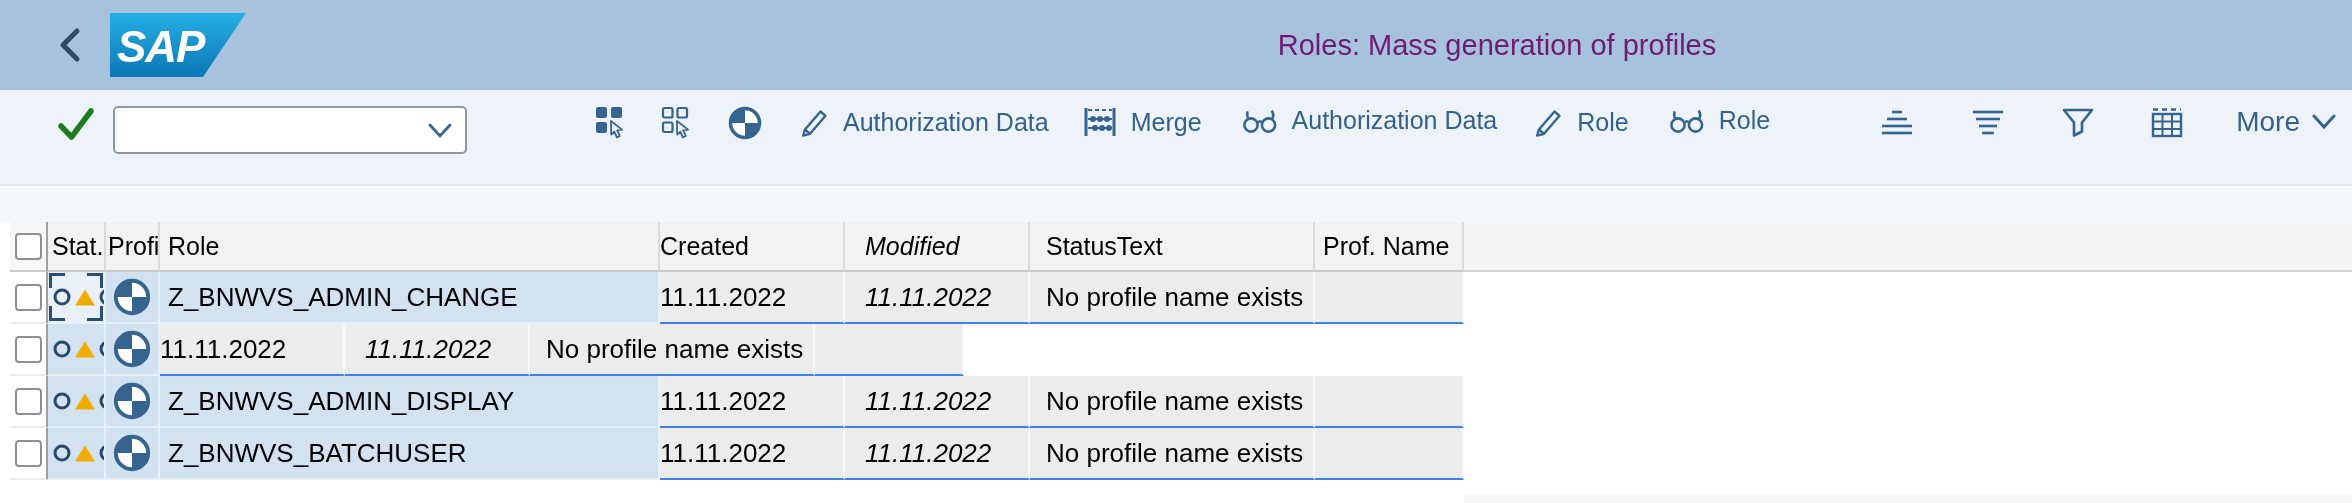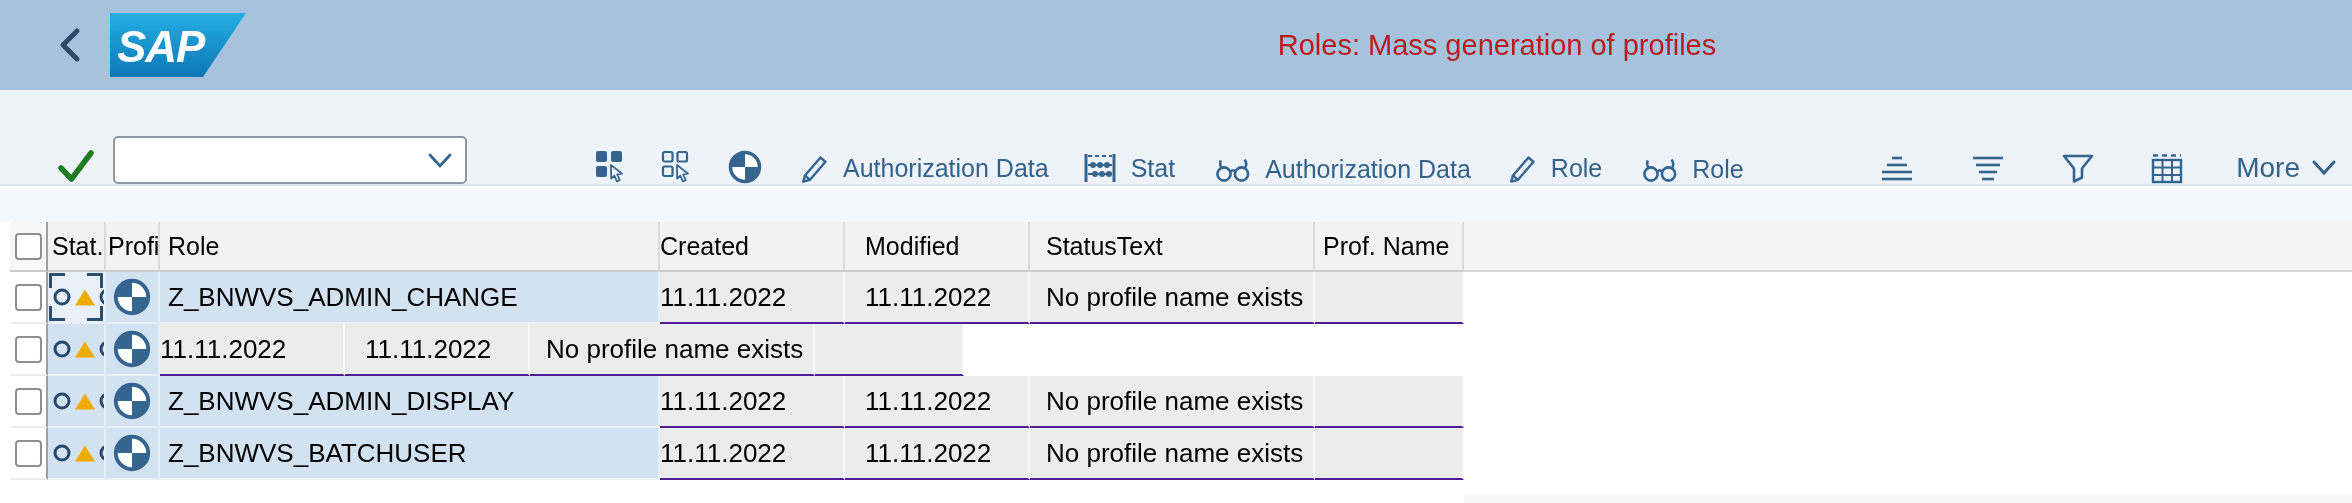--- a/index.html
+++ b/index.html
@@ -6,25 +6,25 @@
   html,body { width: 2352px; height: 503px; overflow: hidden; }
   body { font-family: "Liberation Sans", sans-serif; background: #ffffff; position: relative; }
 
   .app { position: absolute; inset: 0; width: 2352px; height: 416px; }
 
   
   .header { position: absolute; left:0; top:0; width:2352px; height:90px; background:#a7c2dc; }
   .back-btn { position:absolute; left:52px; top:23px; width:36px; height:44px; cursor:pointer; }
   .sap-logo { position:absolute; left:110px; top:13px; width:136px; height:64px; }
   .page-title { position:absolute; left:1497px; top:50%; transform:translate(-50%,-50%);
-                font-size:29px; color:#b91c1c; white-space:nowrap; }
+                font-size:29px; color:#701a75; white-space:nowrap; }
 
   
   .toolbar { position:absolute; left:0; top:90px; width:2352px; height:96px; background:#edf3f9;
-             border-bottom:2px solid #dfe7ee; display:flex; align-items:flex-end; padding:8px 16px 0 57px; }
+             border-bottom:2px solid #dfe7ee; display:flex; align-items:flex-start; padding:16px 16px 0 57px; }
   .combo { margin-left:18px; width:354px; height:48px; background:#fff; border:2px solid #8e98a2;
            border-radius:5px; position:relative; display:flex; align-items:center; }
   .combo input { width:290px; height:40px; border:none; outline:none; font-size:25px; padding-left:12px;
                  background:transparent; font-family:"Liberation Sans",sans-serif; }
   .combo .chev { position:absolute; right:12px; top:14px; }
   .tb-icon { display:flex; align-items:center; justify-content:center; cursor:pointer; flex:0 0 auto; }
   .tb-btn { display:flex; align-items:center; cursor:pointer; flex:0 0 auto; }
   .tb-btn .lbl { margin-left:14px; font-size:25px; color:#33618b; white-space:nowrap; }
   .tb-right { margin-left:auto; display:flex; align-items:center; }
   .tb-right .tb-icon { margin-left:55px; }
@@ -39,31 +39,31 @@
   .rightfill { position:absolute; left:1464px; top:272px; width:888px; height:208px; background:#f7f7f7; }
 
   .thead { display:flex; width:2352px; height:50px; }
   .th { background:#f2f2f2; border-right:2px solid #dadada; border-bottom:2px solid #cbcbcb;
         display:flex; align-items:center; font-size:25px; color:#000; white-space:nowrap; overflow:hidden; }
   .th-fill { flex:1; background:#f5f5f5; border-bottom:2px solid #d6d6d6; }
 
   .trow { display:flex; width:1464px; height:52px; }
   .td { display:flex; align-items:center; white-space:nowrap; overflow:hidden; }
   .td.blue { background:#d3e2f1; border-right:2px solid #e7eff8; border-bottom:2px solid #e7eff8; }
-  .td.gray { background:#ececec; border-right:2px solid #f8f8f8; border-bottom:2px solid #4c1d95; }
+  .td.gray { background:#ececec; border-right:2px solid #f8f8f8; border-bottom:2px solid #3b82f6; }
   .td.cbcell, .th.cbcell { background:#ffffff; border-right:2px solid #9aa0a6; border-bottom:2px solid #ededed;
                            justify-content:center; }
   .th.cbcell { background:#f7f7f7; border-bottom:2px solid #cbcbcb; }
 
   .w-cb { width:38px; margin-left:10px; }
   .w-stat { width:58px; }
   .w-prof { width:54px; justify-content:center; }
   .w-role { width:500px; padding-left:8px; }
   .w-created { width:185px; }
-  .w-modified { width:185px; padding-left:20px; }
+  .w-modified { width:185px; padding-left:20px;font-style:italic; }
   .w-stext { width:285px; padding-left:16px; }
   .w-pname { width:149px; padding-left:8px; }
 
   .th.w-stat { padding-left:4px; }
   .cell-text { font-size:26px; color:#000; }
 
   .checkbox { width:27px; height:27px; background:#fff; border:2px solid #8a9094; border-radius:4px; cursor:pointer; }
 
   .statgrp { display:flex; align-items:center; margin-left:4px; }
   .statgrp > * { margin-right:2px; }
@@ -180,21 +180,21 @@
         <line x1="5" y1="4" x2="29" y2="4" stroke="#35648f" stroke-width="2.2" stroke-dasharray="4 3"></line>
         <line x1="5" y1="13" x2="29" y2="13" stroke="#35648f" stroke-width="2"></line>
         <line x1="5" y1="22" x2="29" y2="22" stroke="#35648f" stroke-width="2"></line>
         <circle cx="10" cy="13" r="3" fill="#35648f"></circle>
           <circle cx="17" cy="13" r="3" fill="#35648f"></circle>
           <circle cx="24" cy="13" r="3" fill="#35648f"></circle>
         <circle cx="12" cy="22" r="3" fill="#35648f"></circle>
           <circle cx="19" cy="22" r="3" fill="#35648f"></circle>
           <circle cx="26" cy="22" r="3" fill="#35648f"></circle>
       </svg>
-      <span class="lbl">Stat</span>
+      <span class="lbl">Merge</span>
     </div>
 
     <div class="tb-btn" style="margin-left:40px">
       <svg width="36" height="28" viewBox="0 0 36 28">
           <use href="#ico-glasses"></use>
         </svg>
       <span class="lbl">Authorization Data</span>
     </div>
 
     <div class="tb-btn" style="margin-left:36px">

